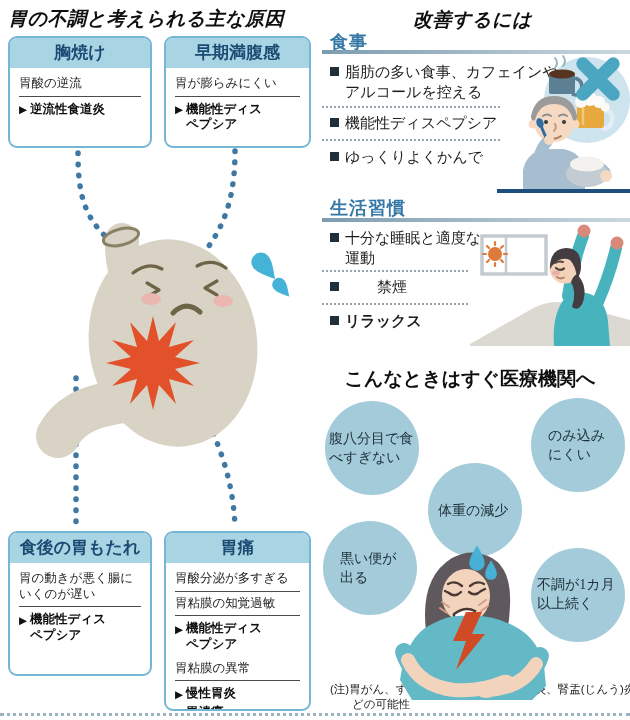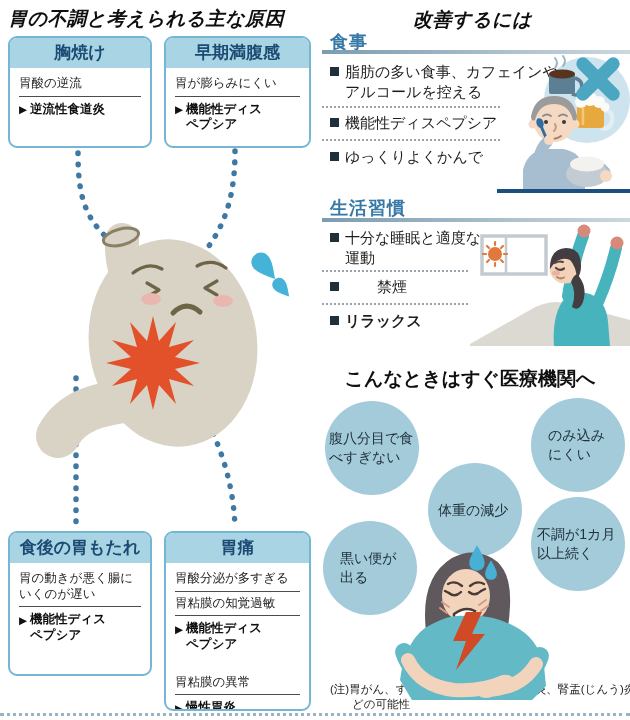--- a/index.html
+++ b/index.html
@@ -7,21 +7,21 @@
         font-family:"Liberation Sans","DejaVu Sans",sans-serif;color:#222;}
   .main-title{position:absolute;font-size:19px;font-weight:bold;color:#0f0f0f;letter-spacing:.5px;font-style:italic;}
   
   .cause-box{position:absolute;background:#fff;border:2px solid #74b6d4;border-radius:9px;overflow:hidden;box-sizing:border-box;}
   .cause-box .hd{background:#a9d4e3;color:#1b4a73;font-weight:bold;font-size:17px;text-align:center;padding:3px 0 4px;}
   .cause-box .bd{padding:4px 9px 6px;}
   .cause{font-size:12.5px;color:#222;line-height:1.25;padding:4px 0 4px;border-bottom:1.5px solid #4c4c4c;}
   .result{display:flex;gap:3px;padding:5px 0 1px;font-weight:bold;font-size:12.5px;color:#101010;line-height:1.25;}
   .result .ar{font-size:10.5px;padding-top:1.5px;}
   .result .tx{max-width:80px;}
-  .mt{margin-top:17px;}
+  .mt{margin-top:3px;}
   
   .sec-hd{position:absolute;font-size:18px;font-weight:bold;color:#3679a6;letter-spacing:1px;}
   .sec-rule{position:absolute;left:322px;width:308px;height:3.5px;background:linear-gradient(to right,#7d9cb0,#ccd8df);}
   .bullet-item{position:absolute;left:330px;display:flex;align-items:flex-start;font-size:15px;color:#1d1d1d;line-height:1.3;}
   .blt{width:9px;height:9px;background:#20303a;margin:5px 6px 0 0;flex:none;}
   .dot-sep{position:absolute;left:322px;border-top:2px dotted #97a4ac;height:0;}
   .em-title{position:absolute;left:320px;width:300px;text-align:center;font-size:19px;font-weight:bold;color:#0f0f0f;}
   .sym{position:absolute;width:94px;height:94px;border-radius:50%;background:#a3cbd9;display:flex;align-items:center;justify-content:center;z-index:1;}
   .sym .tx{font-size:14px;color:#20333c;line-height:1.35;}
   .note{position:absolute;left:330px;top:682px;width:298px;font-size:11.5px;color:#1d1d1d;line-height:1.3;
@@ -243,21 +243,21 @@
   </div>
   <div class="sym" style="left:531px;top:398px;">
     <span class="tx" style="width:60px;">のみ込みにくい</span>
   </div>
   <div class="sym" style="left:428px;top:463px;">
     <span class="tx" style="width:74px;">体重の減少</span>
   </div>
   <div class="sym" style="left:323px;top:521px;">
     <span class="tx" style="width:60px;">黒い便が出る</span>
   </div>
-  <div class="sym" style="left:531px;top:497px;">
+  <div class="sym" style="left:531px;top:548px;font-family:Liberation Serif, serif;">
     <span class="tx" style="width:82px;">不調が1カ月以上続く</span>
   </div>
 
   <svg class="woman" style="left:392px;top:540px;" width="170" height="168" viewBox="0 0 170 168">
     <path d="M36,104 Q24,40 60,18 Q78,8 96,16 Q120,26 118,66 Q117,88 112,106 Q100,112 92,106 L50,108 Q42,108 36,104 Z" fill="#5f585d"></path>
     <ellipse cx="74" cy="56" rx="24" ry="27" fill="#f2d4bd"></ellipse>
     <path d="M74,16 Q50,20 45,52 Q47,30 60,26 Q72,22 74,16 Z" fill="#5f585d"></path>
     <path d="M74,16 Q98,20 103,54 Q101,30 88,26 Q76,22 74,16 Z" fill="#5f585d"></path>
     <g stroke="#4a3a33" stroke-width="2.4" fill="none" stroke-linecap="round">
       <path d="M56,44 Q63,40 70,46"></path>

